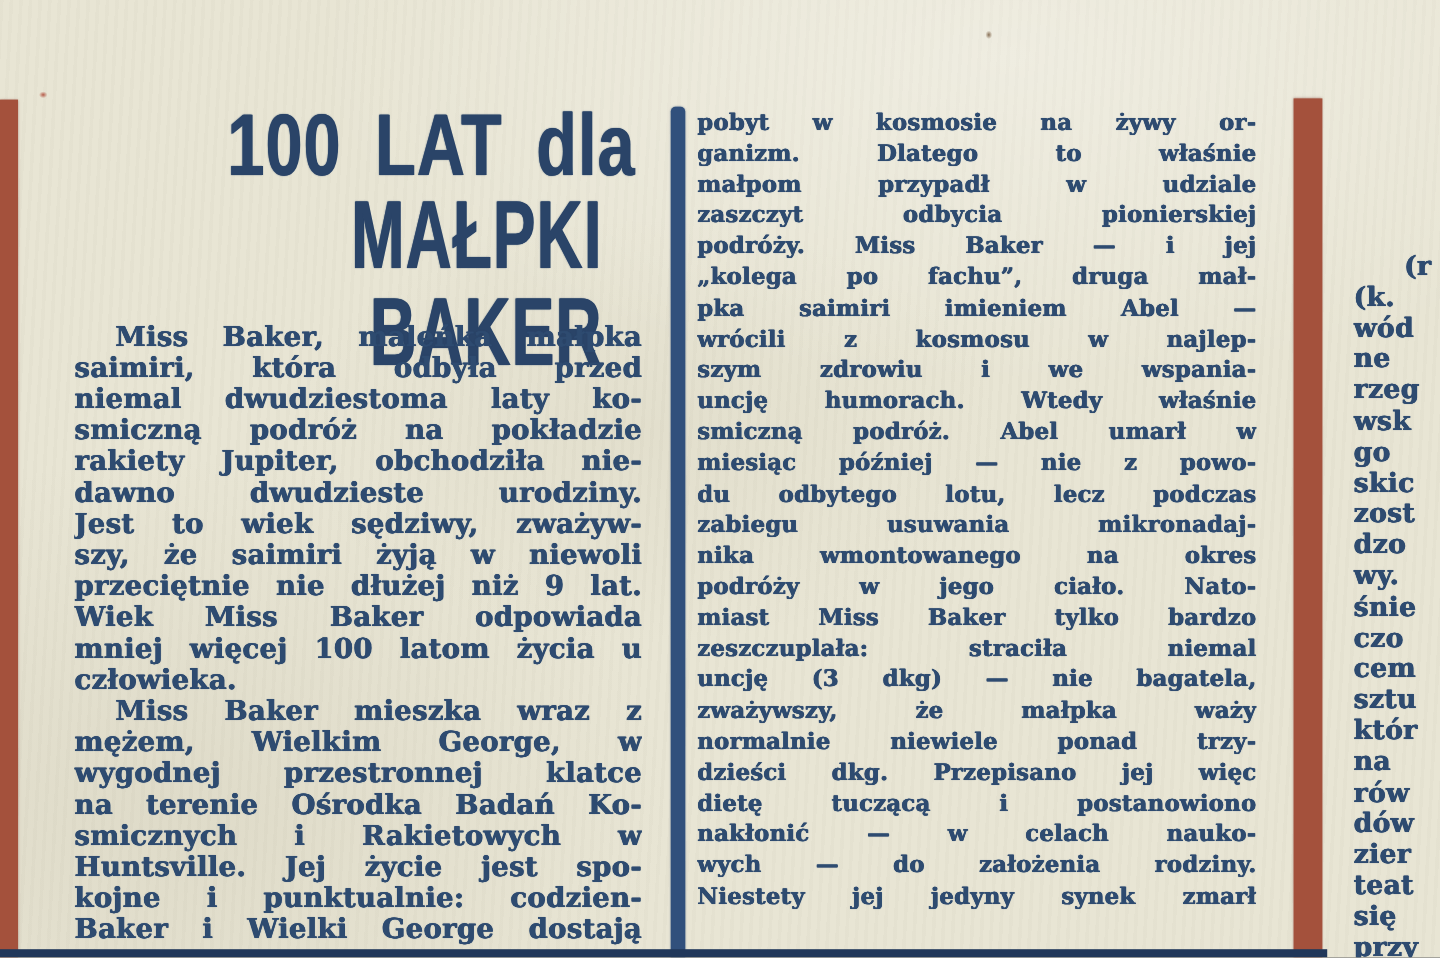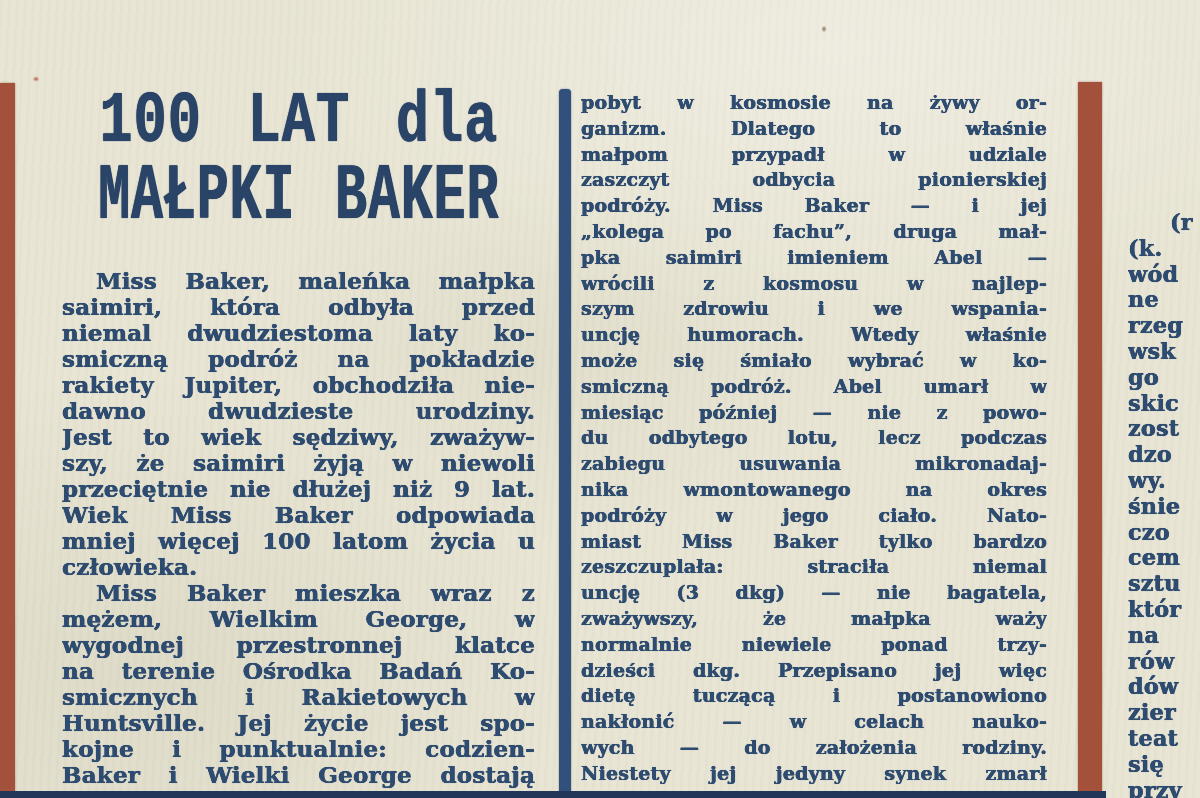--- a/index.html
+++ b/index.html
@@ -24,22 +24,22 @@
   .bar-left{left:0; top:83px; width:15px; height:715px;}
   .bar-right{left:1078px; top:82px; width:24px; height:716px;}
   .rule-blue{
     position:absolute; left:559px; top:89px; width:12px; height:709px;
     background:var(--blue-rule); border-radius:4px 4px 0 0;
     box-shadow:0 0 1.5px rgba(40,70,115,.8);
   }
   .bottom-strip{position:absolute; left:0; top:791px; width:1106px; height:7px; background:var(--bottom-strip);}
   
   .title{
-    position:absolute; left:62px; top:86px; width:473px; text-align:center;
-    color:var(--title-ink); font-family:Liberation Mono, monospace; font-weight:700;
+    position:absolute; left:62px; top:86px; width:473px; text-align:right;
+    color:var(--title-ink); font-family:Liberation Sans, sans-serif; font-weight:700;
     line-height:1;
   }
   .title .t1{
     display:inline-block; font-size:57px; letter-spacing:1px; word-spacing:12px;
     transform:scale(.97,1.28); transform-origin:top center;
     text-shadow:0 0 1px var(--title-ink), .7px 0 0 var(--title-ink);
   }
   .title .t2{
     display:block; margin-top:14px; font-size:62px; letter-spacing:1px; word-spacing:8px;
     transform:scale(.86,1.30); transform-origin:top center;
@@ -105,21 +105,20 @@
       <div class="line mid">pobyt w kosmosie na żywy or-</div>
       <div class="line mid">ganizm. Dlatego to właśnie</div>
       <div class="line mid">małpom przypadł w udziale</div>
       <div class="line mid">zaszczyt odbycia pionierskiej</div>
       <div class="line mid">podróży. Miss Baker — i jej</div>
       <div class="line mid">„kolega po fachu”, druga mał-</div>
       <div class="line mid">pka saimiri imieniem Abel —</div>
       <div class="line mid">wrócili z kosmosu w najlep-</div>
       <div class="line mid">szym zdrowiu i we wspania-</div>
       <div class="line mid">uncję humorach. Wtedy właśnie</div>
-      <div class="line mid">może się śmiało wybrać w ko-</div>
       <div class="line mid">smiczną podróż. Abel umarł w</div>
       <div class="line mid">miesiąc później — nie z powo-</div>
       <div class="line mid">du odbytego lotu, lecz podczas</div>
       <div class="line mid">zabiegu usuwania mikronadaj-</div>
       <div class="line mid">nika wmontowanego na okres</div>
       <div class="line mid">podróży w jego ciało. Nato-</div>
       <div class="line mid">miast Miss Baker tylko bardzo</div>
       <div class="line mid">zeszczuplała: straciła niemal</div>
       <div class="line mid">uncję (3 dkg) — nie bagatela,</div>
       <div class="line mid">zważywszy, że małpka waży</div>

